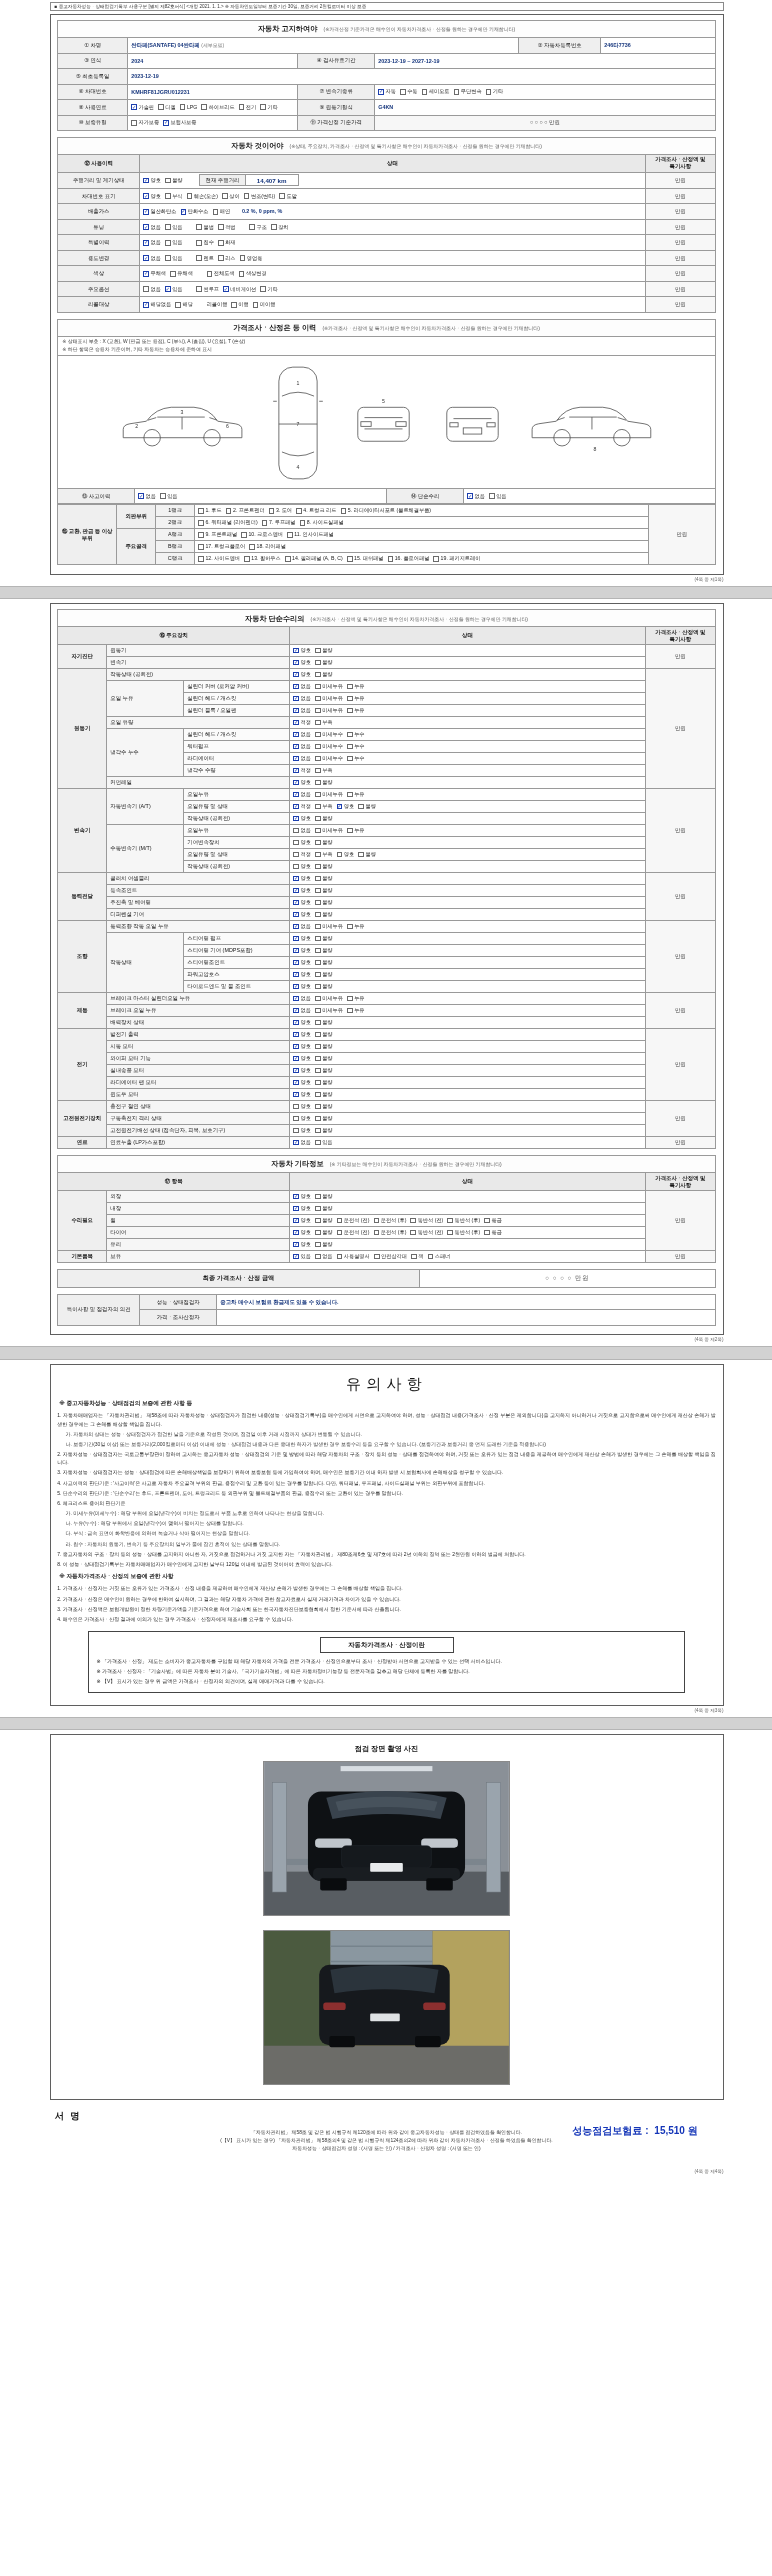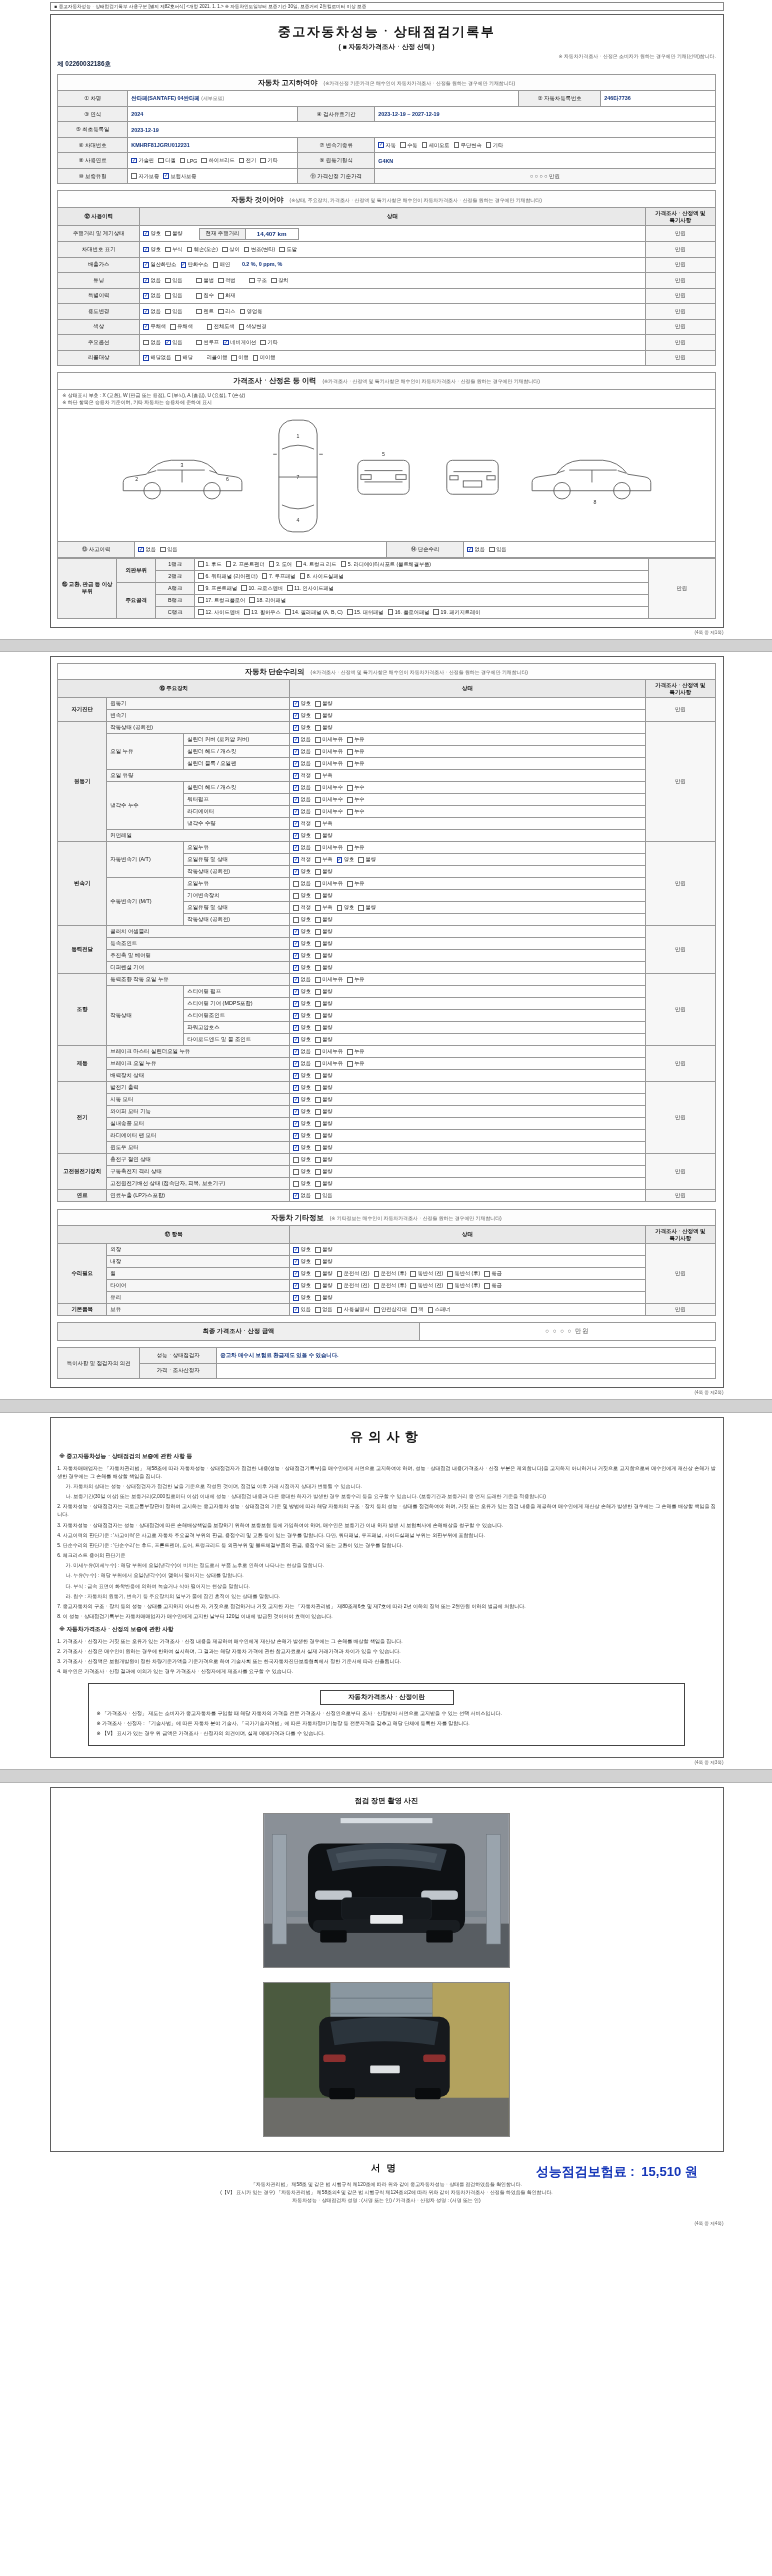--- a/index.html
+++ b/index.html
@@ -43,53 +43,47 @@
 .em-val{color:#16367d;font-weight:bold;margin-left:6.2px;font-size:5.4px}
 
 .odom{display:inline-flex;border:0.5px solid #999;margin-left:11.3px;vertical-align:middle}
 .odom-l{background:#efefef;padding:1.5px 5.2px;border-right:0.5px solid #999;font-size:5.4px}
 .odom-v{padding:1.5px 8.2px;color:#16367d;font-weight:bold;font-size:6.2px;min-width:52px;text-align:center}
 
 .legend{border:0.5px solid #9a9a9a;border-bottom:0;padding:1.5px 4.1px;font-size:4.9px;color:#333;background:#fff;line-height:1.5}
 .diagbox{border:0.5px solid #9a9a9a;border-bottom:0;padding:7.2px 0 5.2px;display:flex;justify-content:center;align-items:center;gap:24px;background:#fff}
 .dn{font-size:10px;fill:#333}
 
-.nt{text-align:center;font-weight:bold;font-size:13px;letter-spacing:5.2px;margin:5.2px 0 6.2px}
+.nt{text-align:center;font-weight:normal;font-size:15px;letter-spacing:5.2px;margin:5.2px 0 6.2px}
 .nsub{font-size:5.7px;font-weight:bold;margin:5.2px 2.1px 3.1px}
 .notes div{font-size:5px;line-height:1.62;color:#222;margin-bottom:2.1px;text-align:justify}
 .notes .ind{padding-left:8.2px;color:#333}
 .infobox{border:0.8px solid #444;margin:8.2px 31px 3.1px;padding:5.2px 7.2px}
 .infobox-title{display:block;width:134px;margin:0 auto 4.1px;border:0.5px solid #444;text-align:center;font-weight:bold;font-size:6.4px;padding:2.1px 0}
 .infobox .notes div{font-size:5px}
 
 .ptitle{text-align:center;font-weight:bold;font-size:7.2px;margin:3.1px 0 7.2px}
 .photos{display:flex;flex-direction:column;align-items:center;gap:14.4px;padding-bottom:5.2px}
 .photo{width:247px;height:155px;border:0.5px solid #8a8a8a;display:block}
 
 .signwrap{width:674px;margin:0 auto;padding:7.2px 5.2px 13.4px;background:#fff}
-.signrow{position:relative;text-align:center;margin:3.1px 0 5.2px;height:13.4px}
+.signrow{position:relative;margin:3.1px 0 5.2px;height:13.4px}
 .signtitle{display:inline-block;font-size:9.3px;font-weight:bold;letter-spacing:6.2px}
-.fee{position:absolute;right:20.6px;top:1px;color:#1536b8;font-weight:bold;font-size:13px}
+.fee{position:absolute;right:20.6px;top:14px;color:#1536b8;font-weight:bold;font-size:10px}
 .fee .fv{margin-left:3.1px}
 .signnotes{text-align:center}
 .signnotes div{font-size:4.9px;color:#333;line-height:1.7}
 </style>
 </head>
 <body>
 
 <div class="topstrip">■ 중고자동차성능ㆍ상태점검기록부 사용구분 [별지 제82호서식] &lt;개정 2021. 1. 1.&gt;  ※ 자동차인도일부터 보증기간 30일, 보증거리 2천킬로미터 이상 보증</div>
 
 <div class="panel">
 
-  <div class="titleblock">
-    <div class="doc-title">중고자동차성능ㆍ상태점검기록부</div>
-    <div class="doc-sub">( ■ 자동차가격조사ㆍ산정 선택 )</div>
-    <div class="doc-note">※ 자동차가격조사ㆍ산정은 소비자가 원하는 경우에만 기재(선택)합니다.</div>
-    <div class="doc-no">제 02260032186호</div>
-  </div>
 
   <div class="secbar">
     <span>자동차 고지하여야</span>
     <span class="note">(※가격산정 기준가격은 매수인이 자동차가격조사ㆍ산정을 원하는 경우에만 기재합니다)</span>
   </div>
   <table class="t">
     <colgroup>
         <col style="width:70px">
         <col style="width:170px">
         <col style="width:77px">

